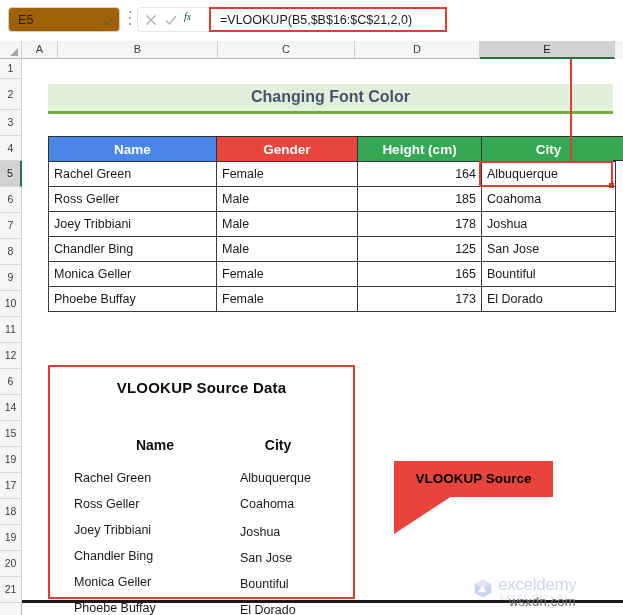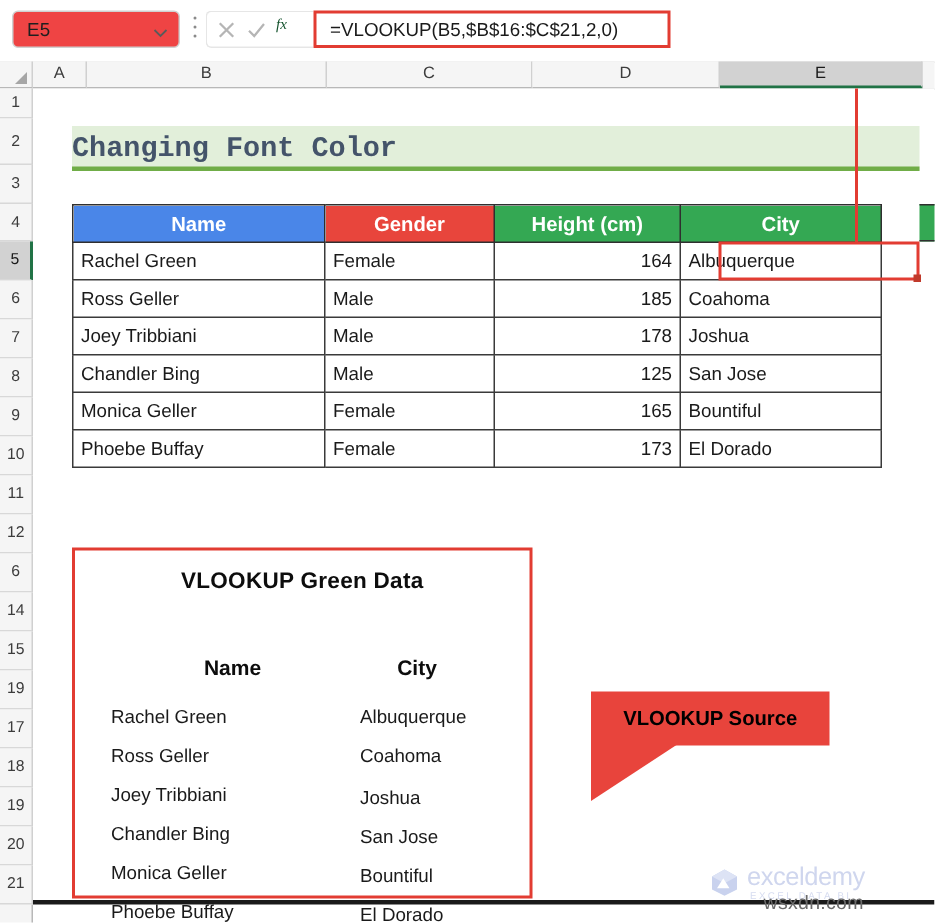--- a/index.html
+++ b/index.html
@@ -22,21 +22,21 @@
     width: 623px; height: 41px;
     background: #ffffff;
     border-bottom: 1px solid #d4d4d4;
   }
   .namebox {
     position: absolute;
     left: 8px; top: 7px;
     width: 112px; height: 25px;
     border: 1px solid #d0d0d0;
     border-radius: 4px;
-    background: #ef4444;
+    background: #a16207;
     box-sizing: border-box;
   }
   .namebox-text {
     position: absolute;
     left: 9px; top: 5px;
     font-size: 12.5px;
     color: #1f1f1f;
     letter-spacing: .2px;
   }
   .namebox-chev {
@@ -178,24 +178,24 @@
     position: absolute;
     left: 26px; top: 25px;
     width: 565px; height: 30px;
     background: #e2efda;
     border-bottom: 3px solid #70ad47;
     box-sizing: border-box;
   }
   .title-banner span {
     position: absolute;
     left: 0; right: 0; top: 4px;
-    font-size: 19px;
+    text-align: center;
+    font-size: 16px;
     font-weight: bold;
     color: #44546a;
-    font-family: Liberation Mono, monospace;
   }
 
   
   .tbl {
     position: absolute;
     left: 26px; top: 77px;
     border-collapse: collapse;
     table-layout: fixed;
   }
   .tbl th, .tbl td {
@@ -213,21 +213,21 @@
     font-weight: bold;
     font-size: 13.5px;
     text-align: center;
     border-color: #2f2f2f;
   }
   .th-name   { background: #4a86e8; }
   .th-gender { background: #e8453c; }
   .th-height { background: #34a853; }
   .th-city   { background: #34a853; }
   .col-name   { width: 168px; }
-  .col-gender { width: 113px; }
+  .col-gender { width: 141px; }
   .col-height { width: 124px; text-align: right; }
   .col-city   { width: 134px; }
 
   
   .hdr-strip {
     position: absolute;
     left: 591px; top: 77px;
     width: 35px; height: 25px;
     background: #34a853;
     border: 1px solid #2f2f2f;
@@ -500,21 +500,21 @@
   </table>
 
   <div class="hdr-strip"></div>
 
   <div class="cell-select">
     <span class="fill-handle"></span>
   </div>
   <div class="conn-v"></div>
 
   <div class="src-box">
-    <div class="src-title">VLOOKUP Green Data</div>
+    <div class="src-title">VLOOKUP Source Data</div>
     <div class="src-head-name">Name</div>
     <div class="src-head-city">City</div>
 
     <div class="src-row-name" style="top:104px;">Rachel Green</div>
     <div class="src-row-city" style="top:104px;">Albuquerque</div>
 
     <div class="src-row-name" style="top:130px;">Ross Geller</div>
     <div class="src-row-city" style="top:130px;">Coahoma</div>
 
     <div class="src-row-name" style="top:156px;">Joey Tribbiani</div>

